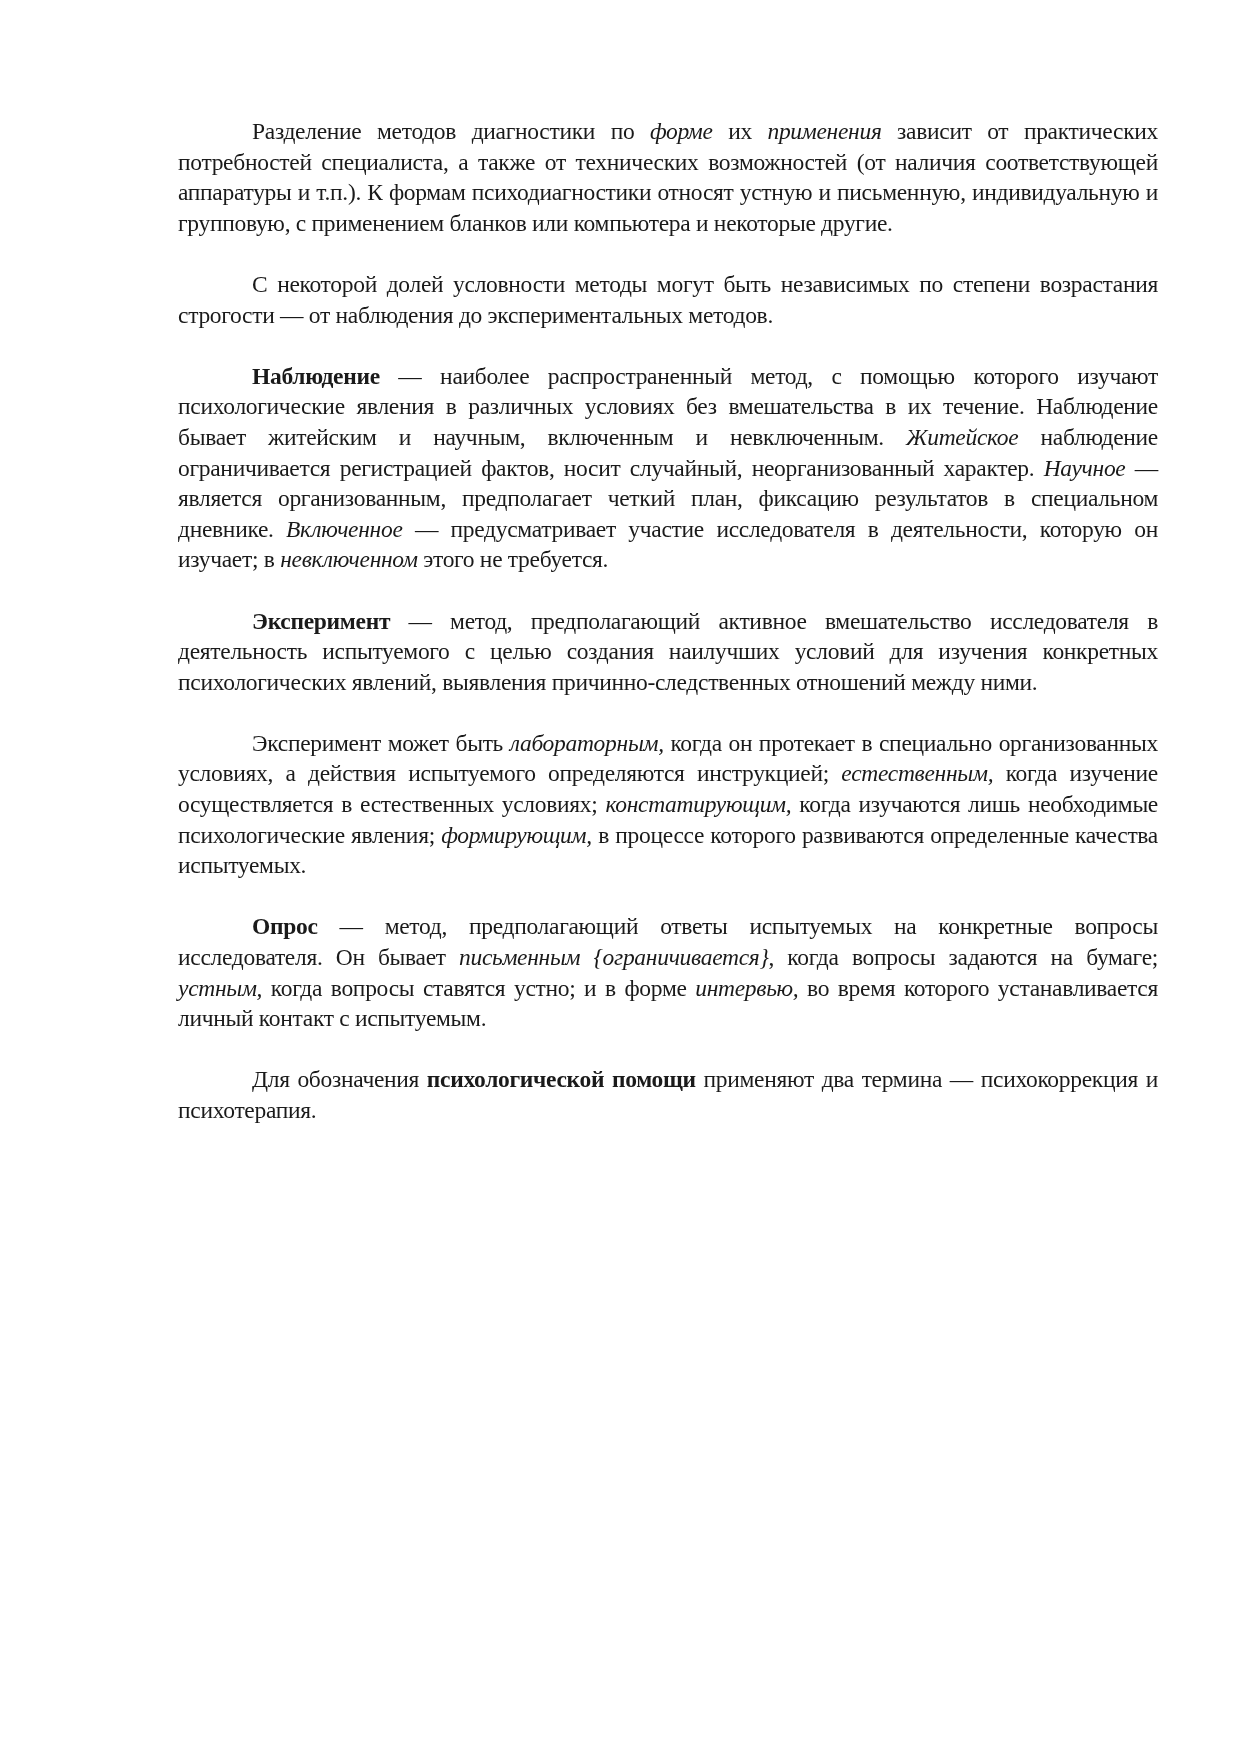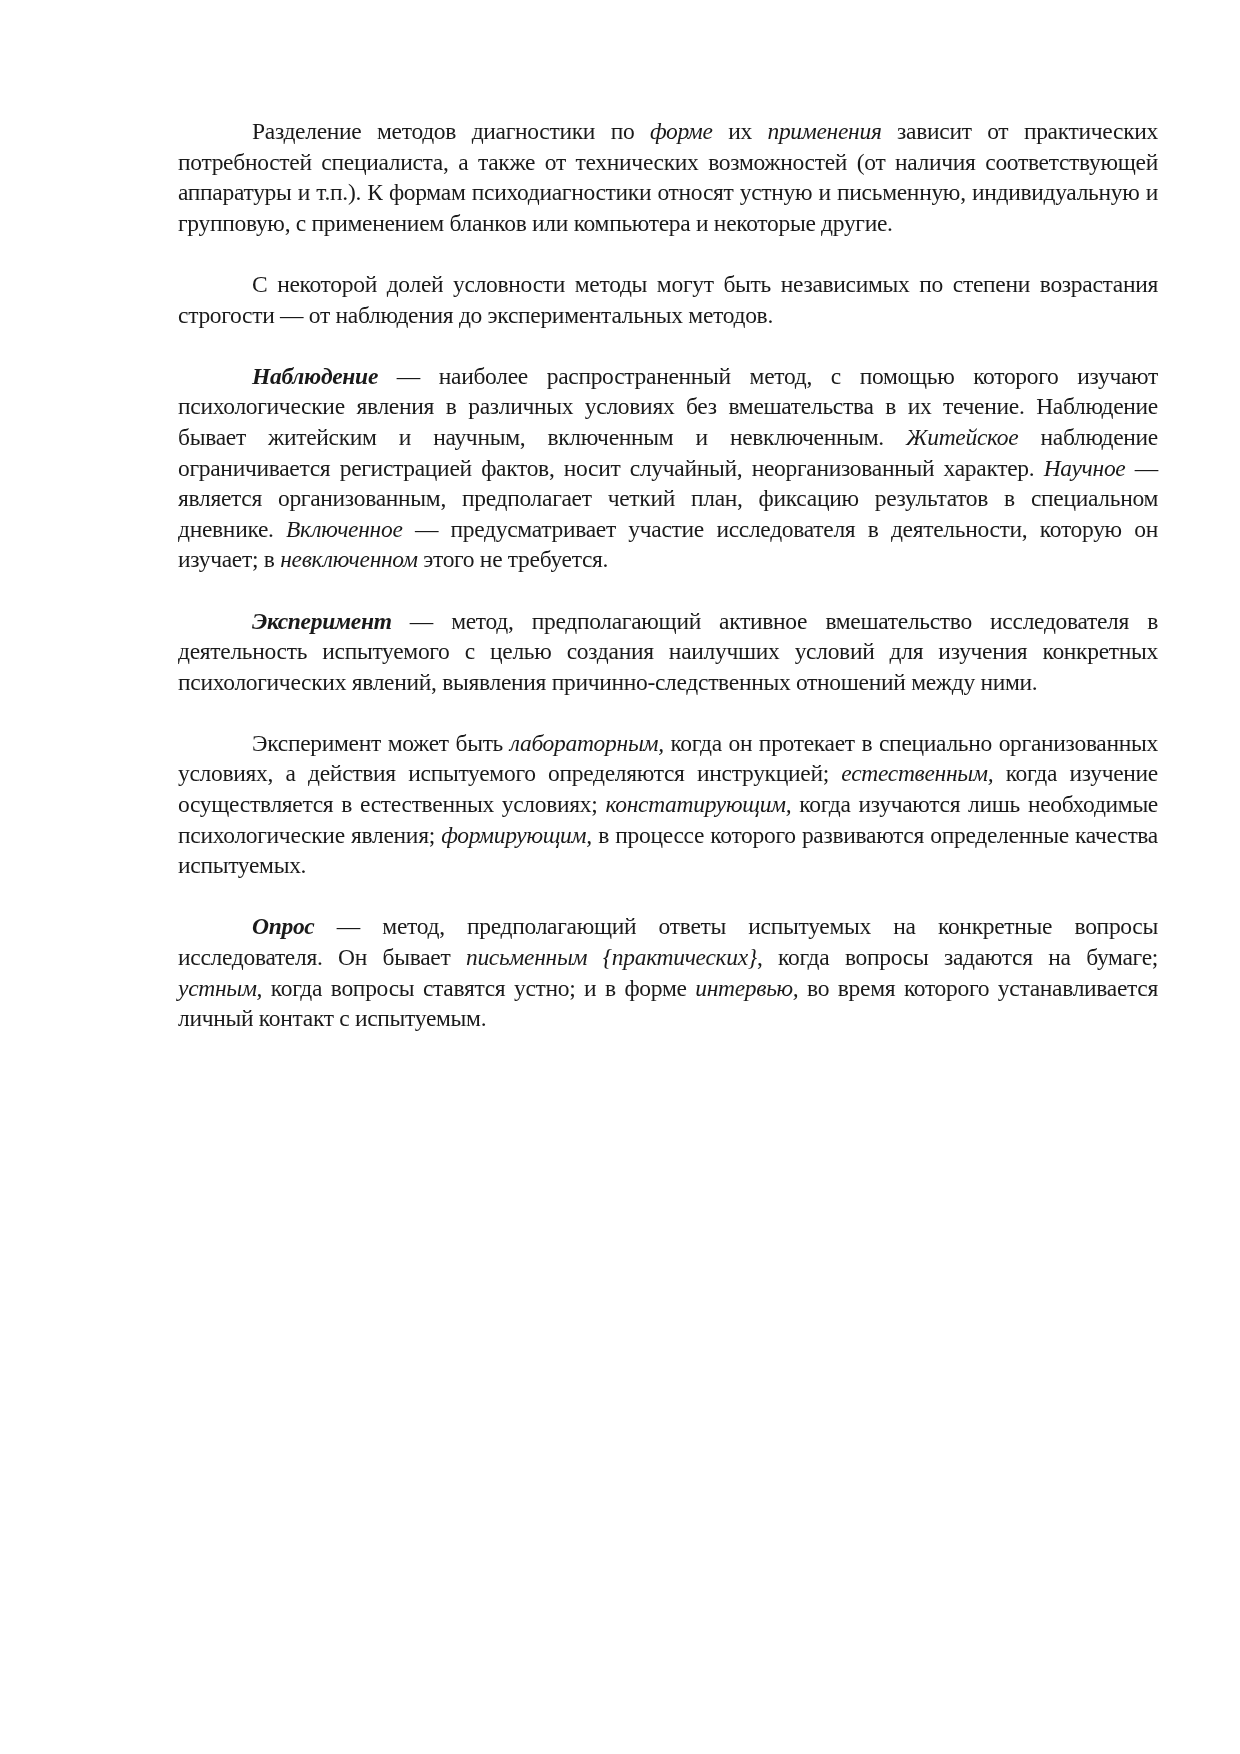--- a/index.html
+++ b/index.html
@@ -6,34 +6,35 @@
   body { width: 1240px; height: 1754px; position: relative; overflow: hidden; }
   .page {
     position: absolute; left: 178px; top: 116px; width: 980px;
     font-family: "Liberation Serif", "DejaVu Serif", serif;
     font-size: 23.5px; line-height: 30.6px; color: #1a1a1a;
     letter-spacing: -0.3px;
   }
   .para { text-align: justify; text-indent: 74px; margin: 0 0 30.6px 0; }
   .para i { font-style: italic; }
   .para b { font-weight: bold; }
-  .bi { font-weight: bold; font-style: italic; }
+  .bi { font-weight: bold; }
 </style>
 </head>
 <body>
 
 <div class="page">
   <p class="para"><span>Разделение методов диагностики по </span><i>форме</i><span> их </span><i>применения</i><span> зависит от практических потребностей специалиста, а также от технических возможностей (от наличия соответствующей аппаратуры и т.п.). К формам психодиагностики относят устную и письменную, индивидуальную и групповую, с применением бланков или компьютера и некоторые другие.</span></p>
 
   <p class="para"><span>С некоторой долей условности методы могут быть независимых по степени возрастания строгости — от наблюдения до экспериментальных методов.</span></p>
 
   <p class="para"><span class="bi">Наблюдение</span><span> — наиболее распространенный метод, с помощью которого изучают психологические явления в различных условиях без вмешательства в их течение. Наблюдение бывает житейским и научным, включенным и невключенным. </span><i>Житейское</i><span> наблюдение ограничивается регистрацией фактов, носит случайный, неорганизованный характер. </span><i>Научное</i><span> — является организованным, предполагает четкий план, фиксацию результатов в специальном дневнике. </span><i>Включенное</i><span> — предусматривает участие исследователя в деятельности, которую он изучает; в </span><i>невключенном</i><span> этого не требуется.</span></p>
 
   <p class="para"><span class="bi">Эксперимент</span><span> — метод, предполагающий активное вмешательство исследователя в деятельность испытуемого с целью создания наилучших условий для изучения конкретных психологических явлений, выявления причинно-следственных отношений между ними.</span></p>
 
   <p class="para"><span>Эксперимент может быть </span><i>лабораторным,</i><span> когда он протекает в специально организованных условиях, а действия испытуемого определяются инструкцией; </span><i>естественным,</i><span> когда изучение осуществляется в естественных условиях; </span><i>констатирующим,</i><span> когда изучаются лишь необходимые психологические явления; </span><i>формирующим,</i><span> в процессе которого развиваются определенные качества испытуемых.</span></p>
 
 
 
-  <p class="para"><span class="bi">Опрос</span><span> — метод, предполагающий ответы испытуемых на конкретные вопросы исследователя. Он бывает </span><i>письменным {практических}</i><span>, когда вопросы задаются на бумаге; </span><i>устным,</i><span> когда вопросы ставятся устно; и в форме </span><i>интервью,</i><span> во время которого устанавливается личный контакт с испытуемым.</span></p>
+  <p class="para"><span class="bi">Опрос</span><span> — метод, предполагающий ответы испытуемых на конкретные вопросы исследователя. Он бывает </span><i>письменным {ограничивается}</i><span>, когда вопросы задаются на бумаге; </span><i>устным,</i><span> когда вопросы ставятся устно; и в форме </span><i>интервью,</i><span> во время которого устанавливается личный контакт с испытуемым.</span></p>
 
 
+  <p class="para"><span>Для обозначения </span><b>психологической помощи</b><span> применяют два термина — психокоррекция и психотерапия.</span></p>
 </div>
 
 </body></html>

